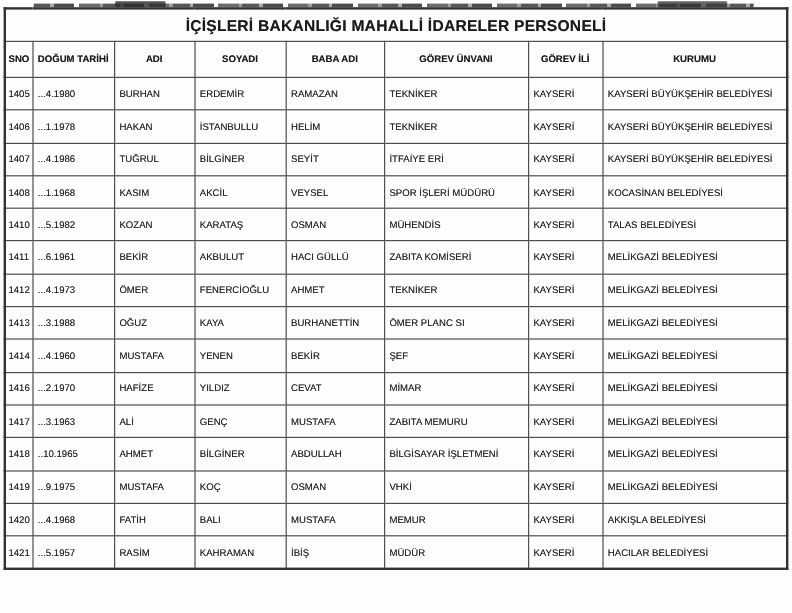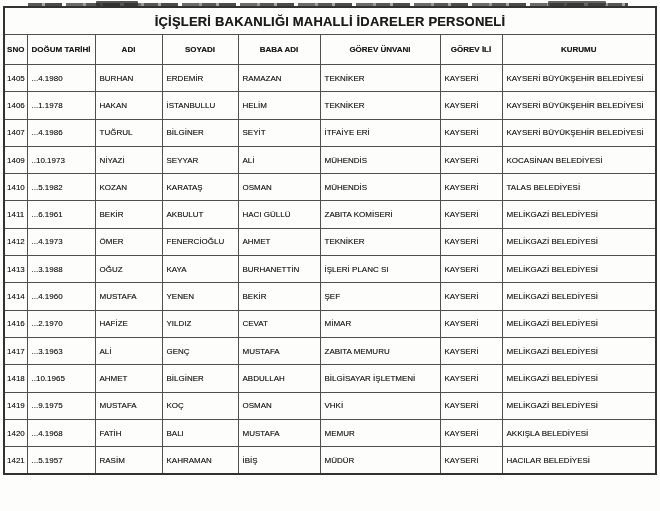--- a/index.html
+++ b/index.html
@@ -143,26 +143,26 @@
         <td>1407</td>
         <td>...4.1986</td>
         <td>TUĞRUL</td>
         <td>BİLGİNER</td>
         <td>SEYİT</td>
         <td>İTFAİYE ERİ</td>
         <td>KAYSERİ</td>
         <td>KAYSERİ BÜYÜKŞEHİR BELEDİYESİ</td>
       </tr>
       <tr>
-        <td>1409</td>
-        <td>..10.1973</td>
-        <td>NİYAZİ</td>
-        <td>SEYYAR</td>
-        <td>ALİ</td>
-        <td>MÜHENDİS</td>
+        <td>1408</td>
+        <td>...1.1968</td>
+        <td>KASIM</td>
+        <td>AKCİL</td>
+        <td>VEYSEL</td>
+        <td>SPOR İŞLERİ MÜDÜRÜ</td>
         <td>KAYSERİ</td>
         <td>KOCASİNAN BELEDİYESİ</td>
       </tr>
       <tr>
         <td>1410</td>
         <td>...5.1982</td>
         <td>KOZAN</td>
         <td>KARATAŞ</td>
         <td>OSMAN</td>
         <td>MÜHENDİS</td>
@@ -188,21 +188,21 @@
         <td>TEKNİKER</td>
         <td>KAYSERİ</td>
         <td>MELİKGAZİ BELEDİYESİ</td>
       </tr>
       <tr>
         <td>1413</td>
         <td>...3.1988</td>
         <td>OĞUZ</td>
         <td>KAYA</td>
         <td>BURHANETTİN</td>
-        <td>İŞLERİ PLANC SI</td>
+        <td>ÖMER PLANC SI</td>
         <td>KAYSERİ</td>
         <td>MELİKGAZİ BELEDİYESİ</td>
       </tr>
       <tr>
         <td>1414</td>
         <td>...4.1960</td>
         <td>MUSTAFA</td>
         <td>YENEN</td>
         <td>BEKİR</td>
         <td>ŞEF</td>

